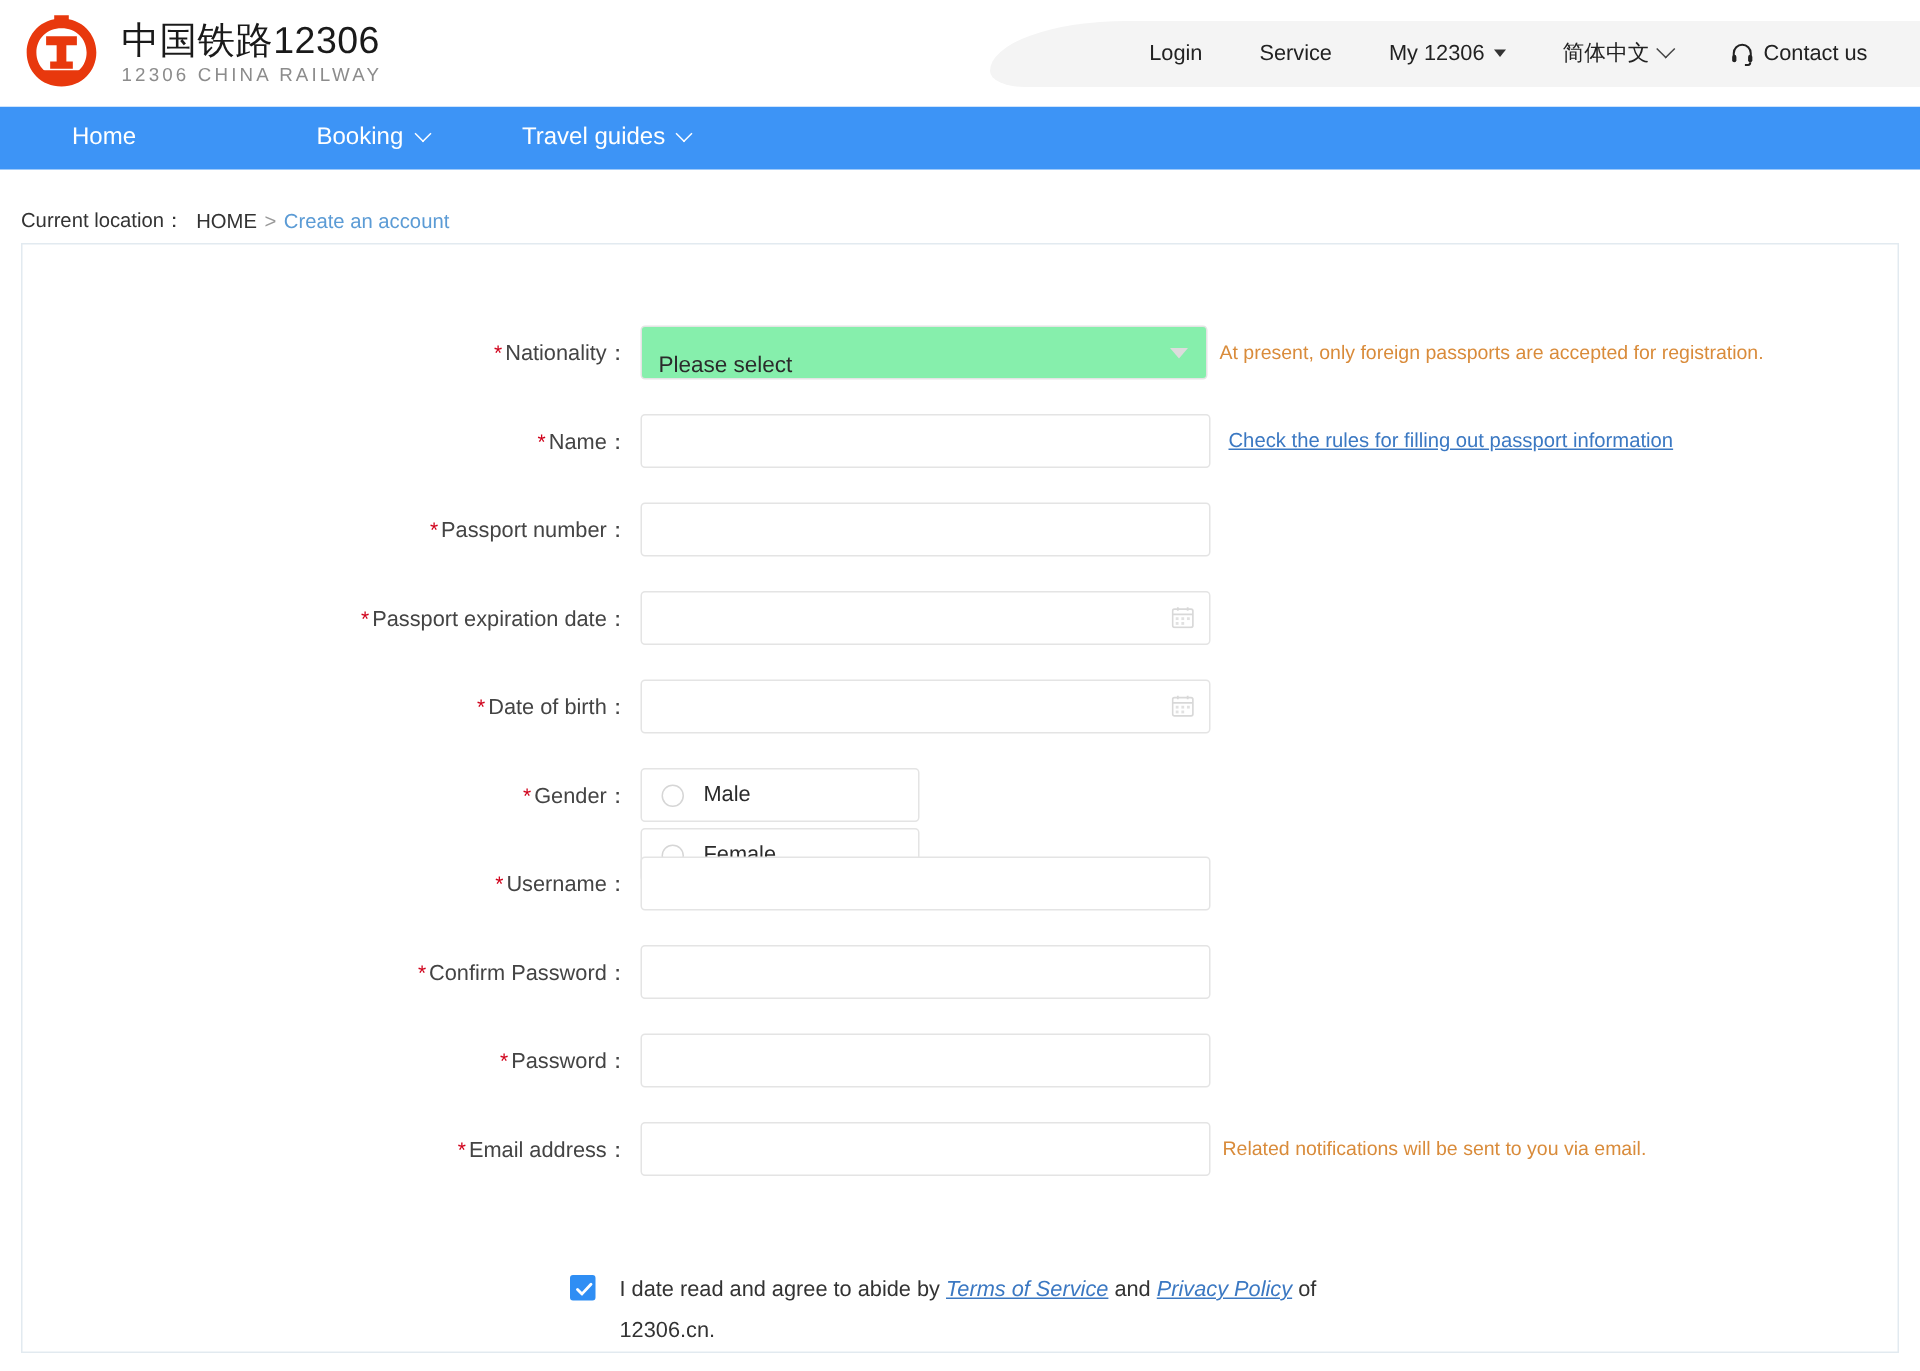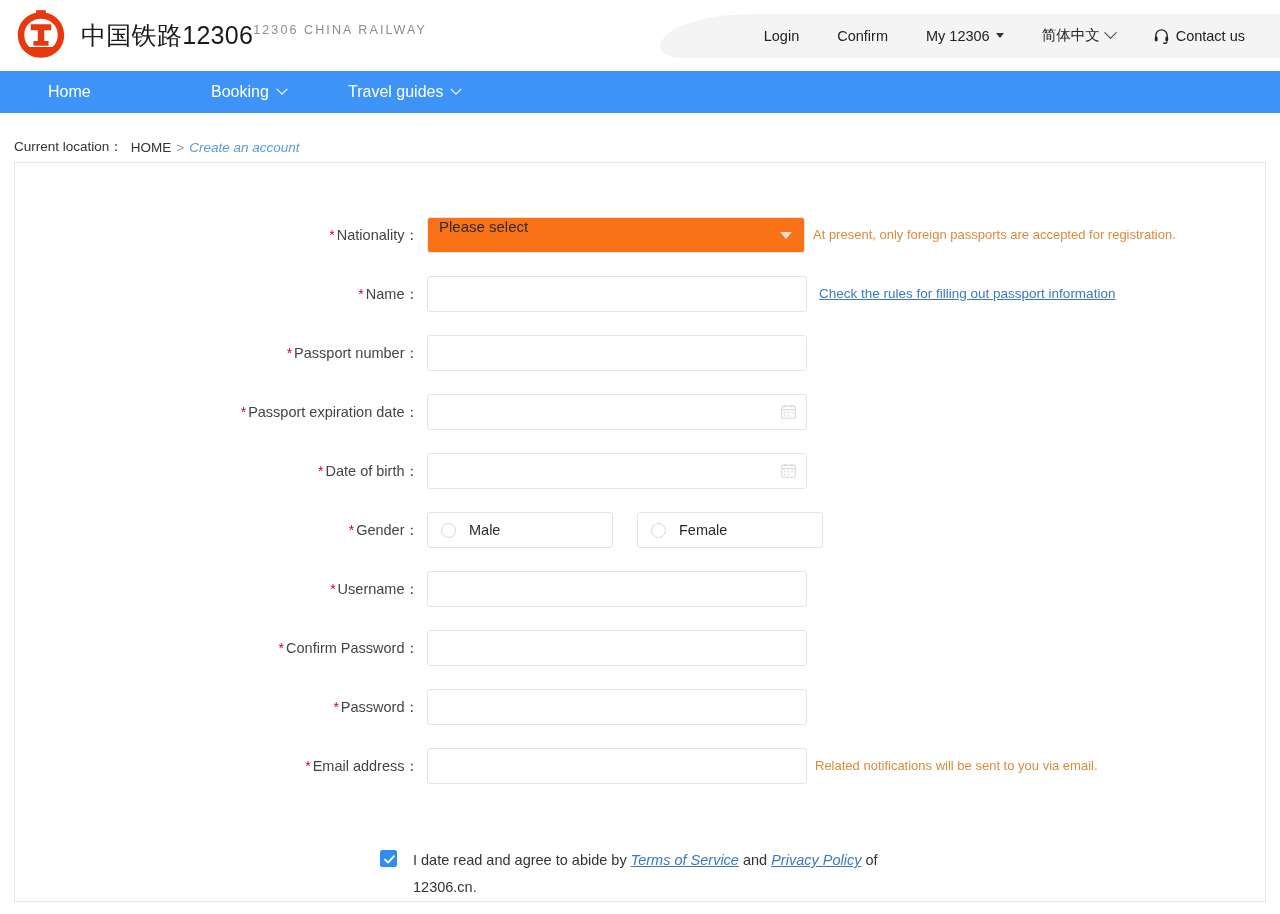--- a/index.html
+++ b/index.html
@@ -29,21 +29,21 @@
     border-bottom-left-radius: 30px 14px;
   }
   .brand {
     position: absolute;
     left: 14px; top: 8px;
     display: flex;
     align-items: center;
     gap: 13px;
   }
   .logo-mark { width: 54px; height: 54px; display: block; }
-  .brand-text { display: flex; flex-direction: row; justify-content: center; }
+  .brand-text { display: flex; flex-direction: column; justify-content: center; }
   .brand-cn {
     font-size: 25px;
     color: #1a1a1a;
     letter-spacing: 0.3px;
     line-height: 1.12;
   }
   .brand-en {
     font-size: 12.5px;
     color: #8c8c8c;
     letter-spacing: 2.1px;
@@ -120,21 +120,21 @@
     color: #333333;
     display: flex;
     align-items: center;
     gap: 0;
     height: 45px;
     white-space: nowrap;
   }
   .bc-label { color: #333; }
   .bc-home  { color: #333; margin-left: 8px; }
   .bc-sep   { color: #999; margin: 0 5px; }
-  .bc-link  { color: #5b9bd5; cursor: pointer; text-decoration: none; font-style: italic; }
+  .bc-link  { color: #5b9bd5; cursor: pointer; text-decoration: none; }
 
   
   .panel {
     margin: 4px 14px 0 14px;
     border: 1px solid #e2eaf0;
     background: #ffffff;
     height: 740px;
     padding-top: 54px;
   }
 
@@ -170,23 +170,23 @@
     padding: 0 11px;
     outline: none;
     font-family: "Liberation Sans", sans-serif;
   }
 
   .select-box {
     width: 378px;
     height: 36px;
     border: 1px solid #e4e4e4;
     border-radius: 3px;
-    background: #f97316;
-    display: flex;
-    align-items: flex-start;
+    background: #86efac;
+    display: flex;
+    align-items: flex-end;
     padding: 0 11px;
     font-size: 15px;
     color: #2b2b2b;
     cursor: pointer;
     position: relative;
   }
   .select-arrow {
     position: absolute;
     right: 12px; top: 50%;
     margin-top: -3px;
@@ -237,21 +237,21 @@
     font-size: 14.5px;
     color: #2b2b2b;
   }
   .radio-dot {
     width: 15px; height: 15px;
     border: 1px solid #d6d6d6;
     border-radius: 50%;
     background: #fff;
     flex: 0 0 15px;
   }
-  .gender-group { display: flex; gap: 24px; margin-left: 8px; }
+  .gender-group { display: flex; gap: 4px; margin-left: 8px; flex-direction: column; }
 
   
   .agree-row {
     display: flex;
     align-items: flex-start;
     margin-top: 56px;
     padding-left: 365px;
   }
   .chk {
     width: 17px; height: 17px;
@@ -296,21 +296,21 @@
       <div class="brand-cn">中国铁路12306</div>
       <div class="brand-en">12306 CHINA RAILWAY</div>
     </div>
   </div>
 
   <div class="topnav">
     <a class="topnav-item">
       <span>Login</span>
     </a>
     <a class="topnav-item">
-      <span>Confirm</span>
+      <span>Service</span>
     </a>
     <a class="topnav-item">
       <span>My 12306</span>
       <i class="caret-solid"></i>
     </a>
     <a class="topnav-item">
       <span>简体中文</span>
       <i class="chev-thin"></i>
     </a>
     <a class="topnav-item">

